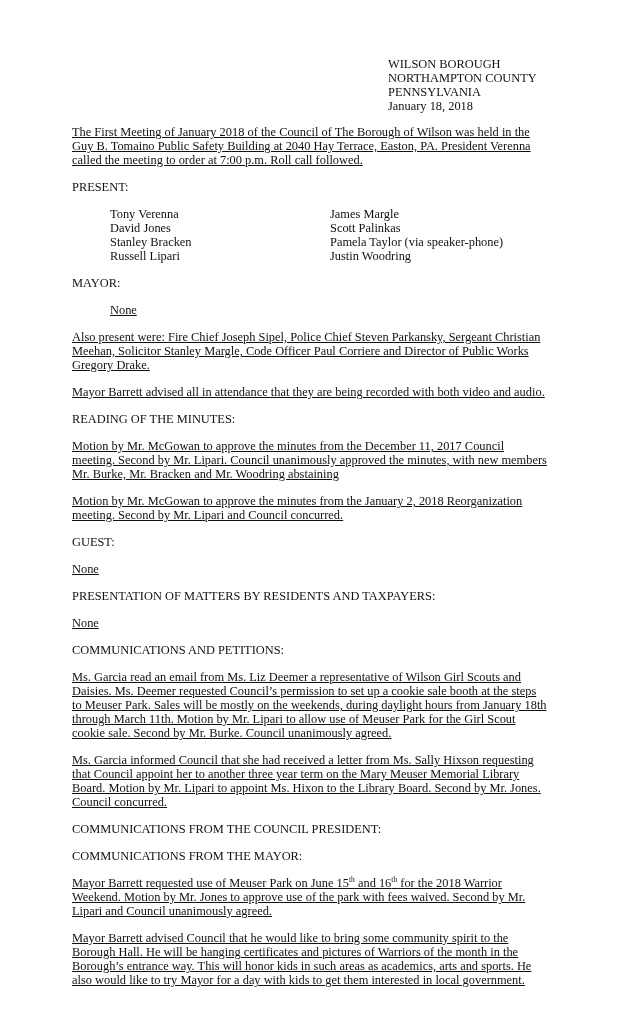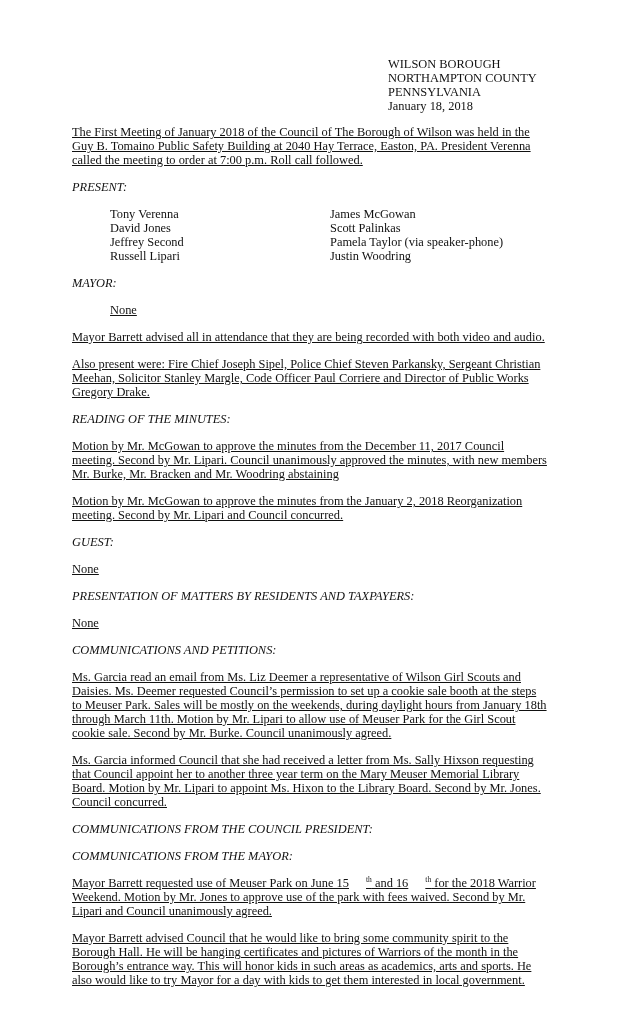--- a/index.html
+++ b/index.html
@@ -21,38 +21,37 @@
     width: 622px;
     height: 1024px;
     padding: 57px 74px 0 72px;
   }
   .doc-header {
     margin-left: 316px;
     margin-bottom: 12px;
   }
   .doc-header div { white-space: nowrap; }
   .block { margin: 0 0 13px 0; text-decoration: underline; }
-  .heading { margin: 0 0 13px 0; font-style: italic; }
+  .heading { margin: 0 0 13px 0; }
   .names {
     display: flex;
     margin: 0 0 13px 0;
     align-items: flex-end;
   }
   .names .col-left {
     margin-left: 38px;
     width: 220px;
     flex: 0 0 auto;
   }
   .names .col-right { flex: 1 1 auto; }
   .indented { margin-left: 38px; }
   sup {
     font-size: 7.5px;
     line-height: 0;
     vertical-align: super;
-    margin-left: 17px;
   }
   p { margin: 0 0 13px 0; }
 </style>
 </head>
 <body>
 
 <div class="page">
 
   <div class="doc-header">
     <div>WILSON BOROUGH</div>
@@ -62,37 +61,37 @@
   </div>
 
   <p class="block">The First Meeting of January 2018 of the Council of The Borough of Wilson was held in the Guy B. Tomaino Public Safety Building at 2040 Hay Terrace, Easton, PA. President Verenna called the meeting to order at 7:00 p.m.  Roll call followed.</p>
 
   <div class="heading">PRESENT:</div>
 
   <div class="names">
     <div class="col-left">
       <div>Tony Verenna</div>
       <div>David Jones</div>
-      <div>Jeffrey Second</div>
+      <div>Stanley Bracken</div>
       <div>Russell Lipari</div>
     </div>
     <div class="col-right">
-      <div>James McGowan</div>
+      <div>James Margle</div>
       <div>Scott Palinkas</div>
       <div>Pamela Taylor (via speaker-phone)</div>
       <div>Justin Woodring</div>
     </div>
   </div>
 
   <div class="heading">MAYOR:</div>
   <p class="block indented">None</p>
 
+  <p class="block">Also present were:  Fire Chief Joseph Sipel, Police Chief Steven Parkansky, Sergeant Christian Meehan, Solicitor Stanley Margle, Code Officer Paul Corriere and Director of Public Works Gregory Drake.</p>
+
   <p class="block">Mayor Barrett advised all in attendance that they are being recorded with both video and audio.</p>
-
-  <p class="block">Also present were:  Fire Chief Joseph Sipel, Police Chief Steven Parkansky, Sergeant Christian Meehan, Solicitor Stanley Margle, Code Officer Paul Corriere and Director of Public Works Gregory Drake.</p>
 
   <div class="heading">READING OF THE MINUTES:</div>
   <p class="block">Motion by Mr. McGowan to approve the minutes from the December 11, 2017 Council meeting. Second by Mr. Lipari. Council unanimously approved the minutes, with new members Mr. Burke, Mr. Bracken and Mr. Woodring abstaining</p>
   <p class="block">Motion by Mr. McGowan to approve the minutes from the January 2, 2018 Reorganization meeting. Second by Mr. Lipari and Council concurred.</p>
 
   <div class="heading">GUEST:</div>
   <p class="block">None</p>
 
   <div class="heading">PRESENTATION OF MATTERS BY RESIDENTS AND TAXPAYERS:</div>
   <p class="block">None</p>

